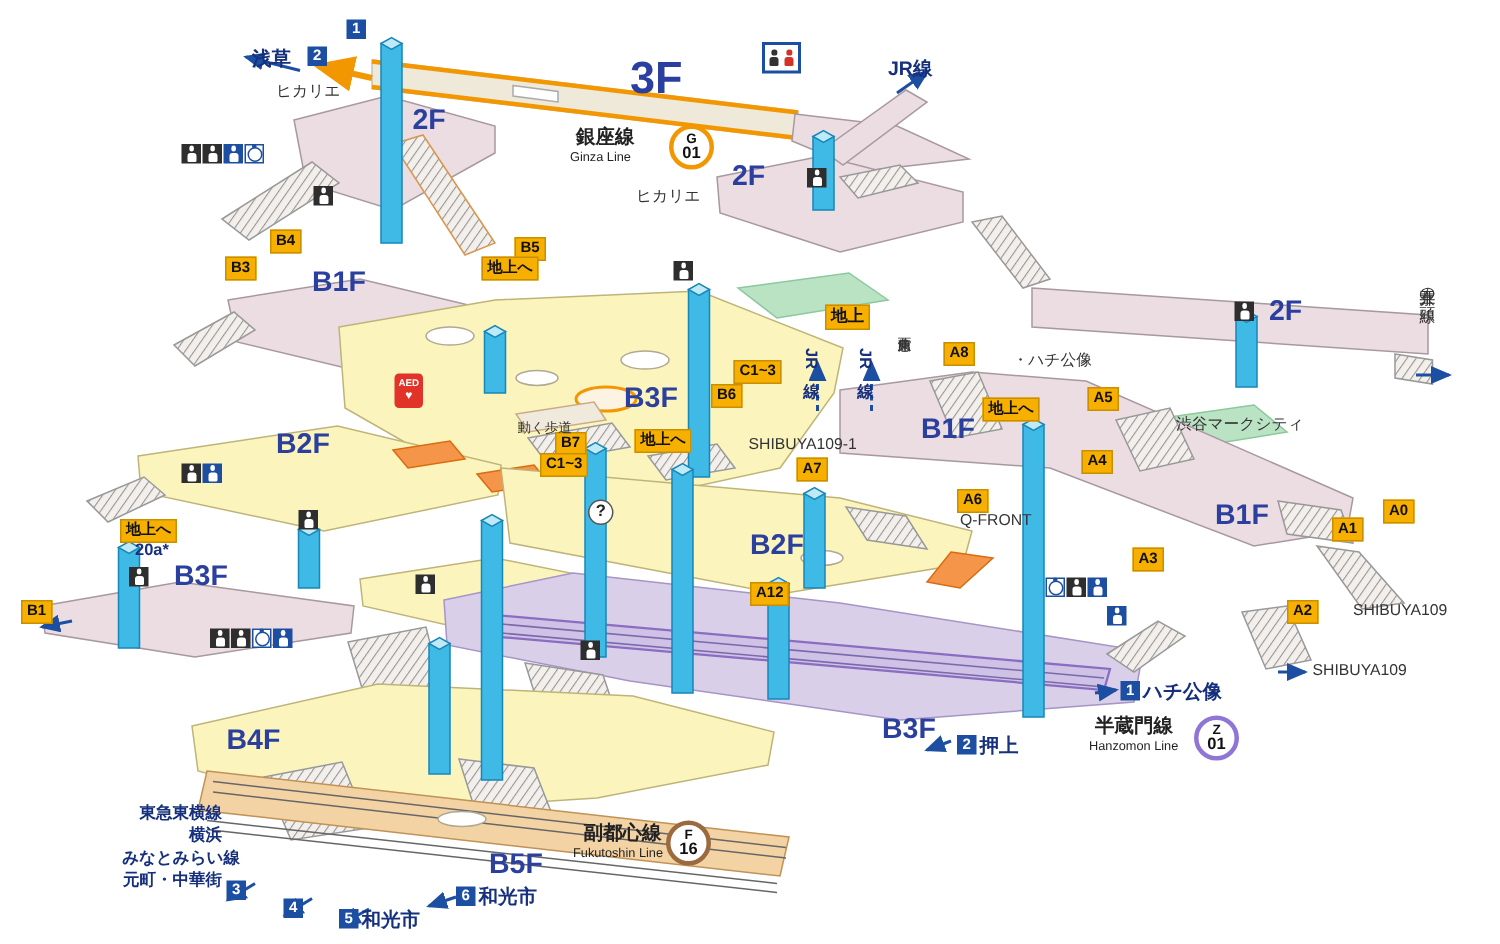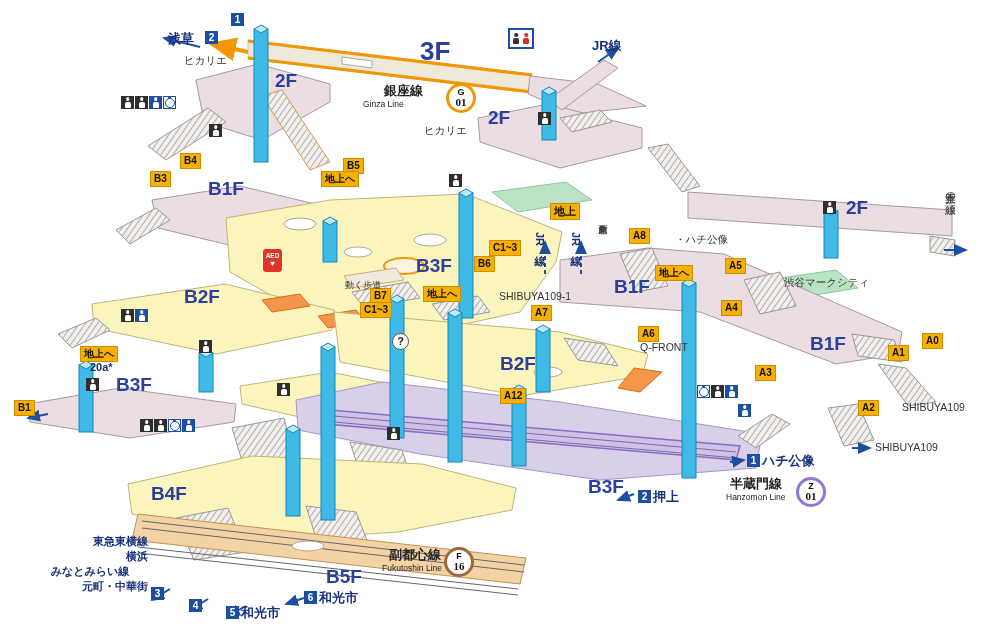--- a/index.html
+++ b/index.html
@@ -1,36 +1,36 @@
 <!DOCTYPE html>
 <html><head>
 <meta charset="utf-8">
 <style>
   html,body{margin:0;padding:0;background:#fff;}
   .stage{position:relative;width:1000px;height:629px;background:#fff;overflow:hidden;
          font-family:"Liberation Sans",sans-serif;}
   .stage svg{position:absolute;left:0;top:0;}
   .floor{position:absolute;color:#2b3f9e;font-weight:bold;font-size:19px;white-space:nowrap;}
-  .floor.big{font-size:26px;}
+  .floor.big{font-size:30px;}
   .dest{position:absolute;color:#16307e;font-weight:bold;font-size:13px;white-space:nowrap;}
   .dest.small{font-size:11px;}
   .lm{position:absolute;color:#333;font-size:10.5px;white-space:nowrap;}
   .lm.tiny{font-size:9px;}
   .vert{writing-mode:vertical-rl;}
   .exitb{position:absolute;background:#f7b000;color:#111;font-size:10px;font-weight:bold;
          padding:0 3px;line-height:14px;white-space:nowrap;border:1px solid #c98f00;}
   .exitb.bigger{font-size:11px;line-height:15px;}
   .nbadge{position:absolute;width:13px;height:13px;background:#1c4fa1;color:#fff;font-size:10px;
           font-weight:bold;text-align:center;line-height:13px;}
   .lname{position:absolute;color:#222;font-weight:bold;font-size:13px;white-space:nowrap;}
   .len{position:absolute;color:#222;font-size:8.5px;white-space:nowrap;}
   .lb{position:absolute;width:24px;height:24px;border-radius:50%;background:#fff;border:3px solid #999;
       display:flex;flex-direction:column;align-items:center;justify-content:center;font-weight:bold;color:#111;}
   .lb .lt{font-size:9px;line-height:9px;}
-  .lb .ln{font-size:11px;line-height:11px;font-family:Liberation Serif, serif;}
+  .lb .ln{font-size:11px;line-height:11px;}
   .lb-g{border-color:#f39700;}
   .lb-z{border-color:#8f76d6;}
   .lb-f{border-color:#9b6a3f;}
   .aed{position:absolute;width:19px;height:21px;background:#e23328;border-radius:3px;color:#fff;
        text-align:center;font-size:6.5px;font-weight:bold;line-height:9px;padding-top:2px;}
   .aed .hrt{font-size:8px;line-height:8px;display:block;}
   .info{position:absolute;width:15px;height:15px;border-radius:50%;background:#fff;border:1.5px solid #555;
         color:#222;font-weight:bold;font-size:11px;text-align:center;line-height:15px;}
   .icons{position:absolute;display:flex;gap:1px;}
   .isq{width:13px;height:13px;display:flex;align-items:center;justify-content:center;box-sizing:border-box;}
@@ -227,21 +227,21 @@
 <div class="floor" style="left:810px;top:333px">B1F</div>
 <div class="floor" style="left:184px;top:286px">B2F</div>
 <div class="floor" style="left:500px;top:353px">B2F</div>
 <div class="floor" style="left:416px;top:255px">B3F</div>
 <div class="floor" style="left:116px;top:374px">B3F</div>
 <div class="floor" style="left:588px;top:476px">B3F</div>
 <div class="floor" style="left:151px;top:483px">B4F</div>
 <div class="floor" style="left:326px;top:566px">B5F</div>
 
 <div class="lname" style="left:384px;top:82px">銀座線</div>
-<div class="len" style="left:363px;top:99px">Ginza Line</div>
+<div class="len" style="left:380px;top:99px">Ginza Line</div>
 <div class="lb lb-g" style="left:446px;top:83px">
   <span class="lt">G</span>
   <span class="ln">01</span>
 </div>
 
 <div class="lname" style="left:730px;top:475px">半蔵門線</div>
 <div class="len" style="left:726px;top:492px">Hanzomon Line</div>
 <div class="lb lb-z" style="left:796px;top:477px">
   <span class="lt">Z</span>
   <span class="ln">01</span>
@@ -295,21 +295,21 @@
 <div class="nbadge" style="left:638px;top:490px">2</div>
 <div class="dest" style="left:653px;top:488px">押上</div>
 
 <div class="nbadge" style="left:226px;top:606px">5</div>
 <div class="dest" style="left:241px;top:604px">和光市</div>
 <div class="nbadge" style="left:304px;top:591px">6</div>
 <div class="dest" style="left:319px;top:589px">和光市</div>
 
 <div class="dest small" style="left:40px;top:534px;width:108px;text-align:right">東急東横線</div>
 <div class="dest small" style="left:40px;top:549px;width:108px;text-align:right">横浜</div>
-<div class="dest small" style="left:36px;top:564px;width:108px;text-align:center">みなとみらい線</div>
+<div class="dest small" style="left:52px;top:564px;width:108px;text-align:right">みなとみらい線</div>
 <div class="dest small" style="left:40px;top:579px;width:108px;text-align:right">元町・中華街</div>
 <div class="nbadge" style="left:151px;top:587px">3</div>
 <div class="nbadge" style="left:189px;top:599px">4</div>
 
 <div class="lm" style="left:184px;top:54px">ヒカリエ</div>
 <div class="lm" style="left:424px;top:124px">ヒカリエ</div>
 <div class="lm" style="left:499px;top:290px">SHIBUYA109-1</div>
 <div class="lm" style="left:640px;top:341px">Q-FRONT</div>
 <div class="lm" style="left:784px;top:276px">渋谷マークシティ</div>
 <div class="lm" style="left:675px;top:233px">・ハチ公像</div>

